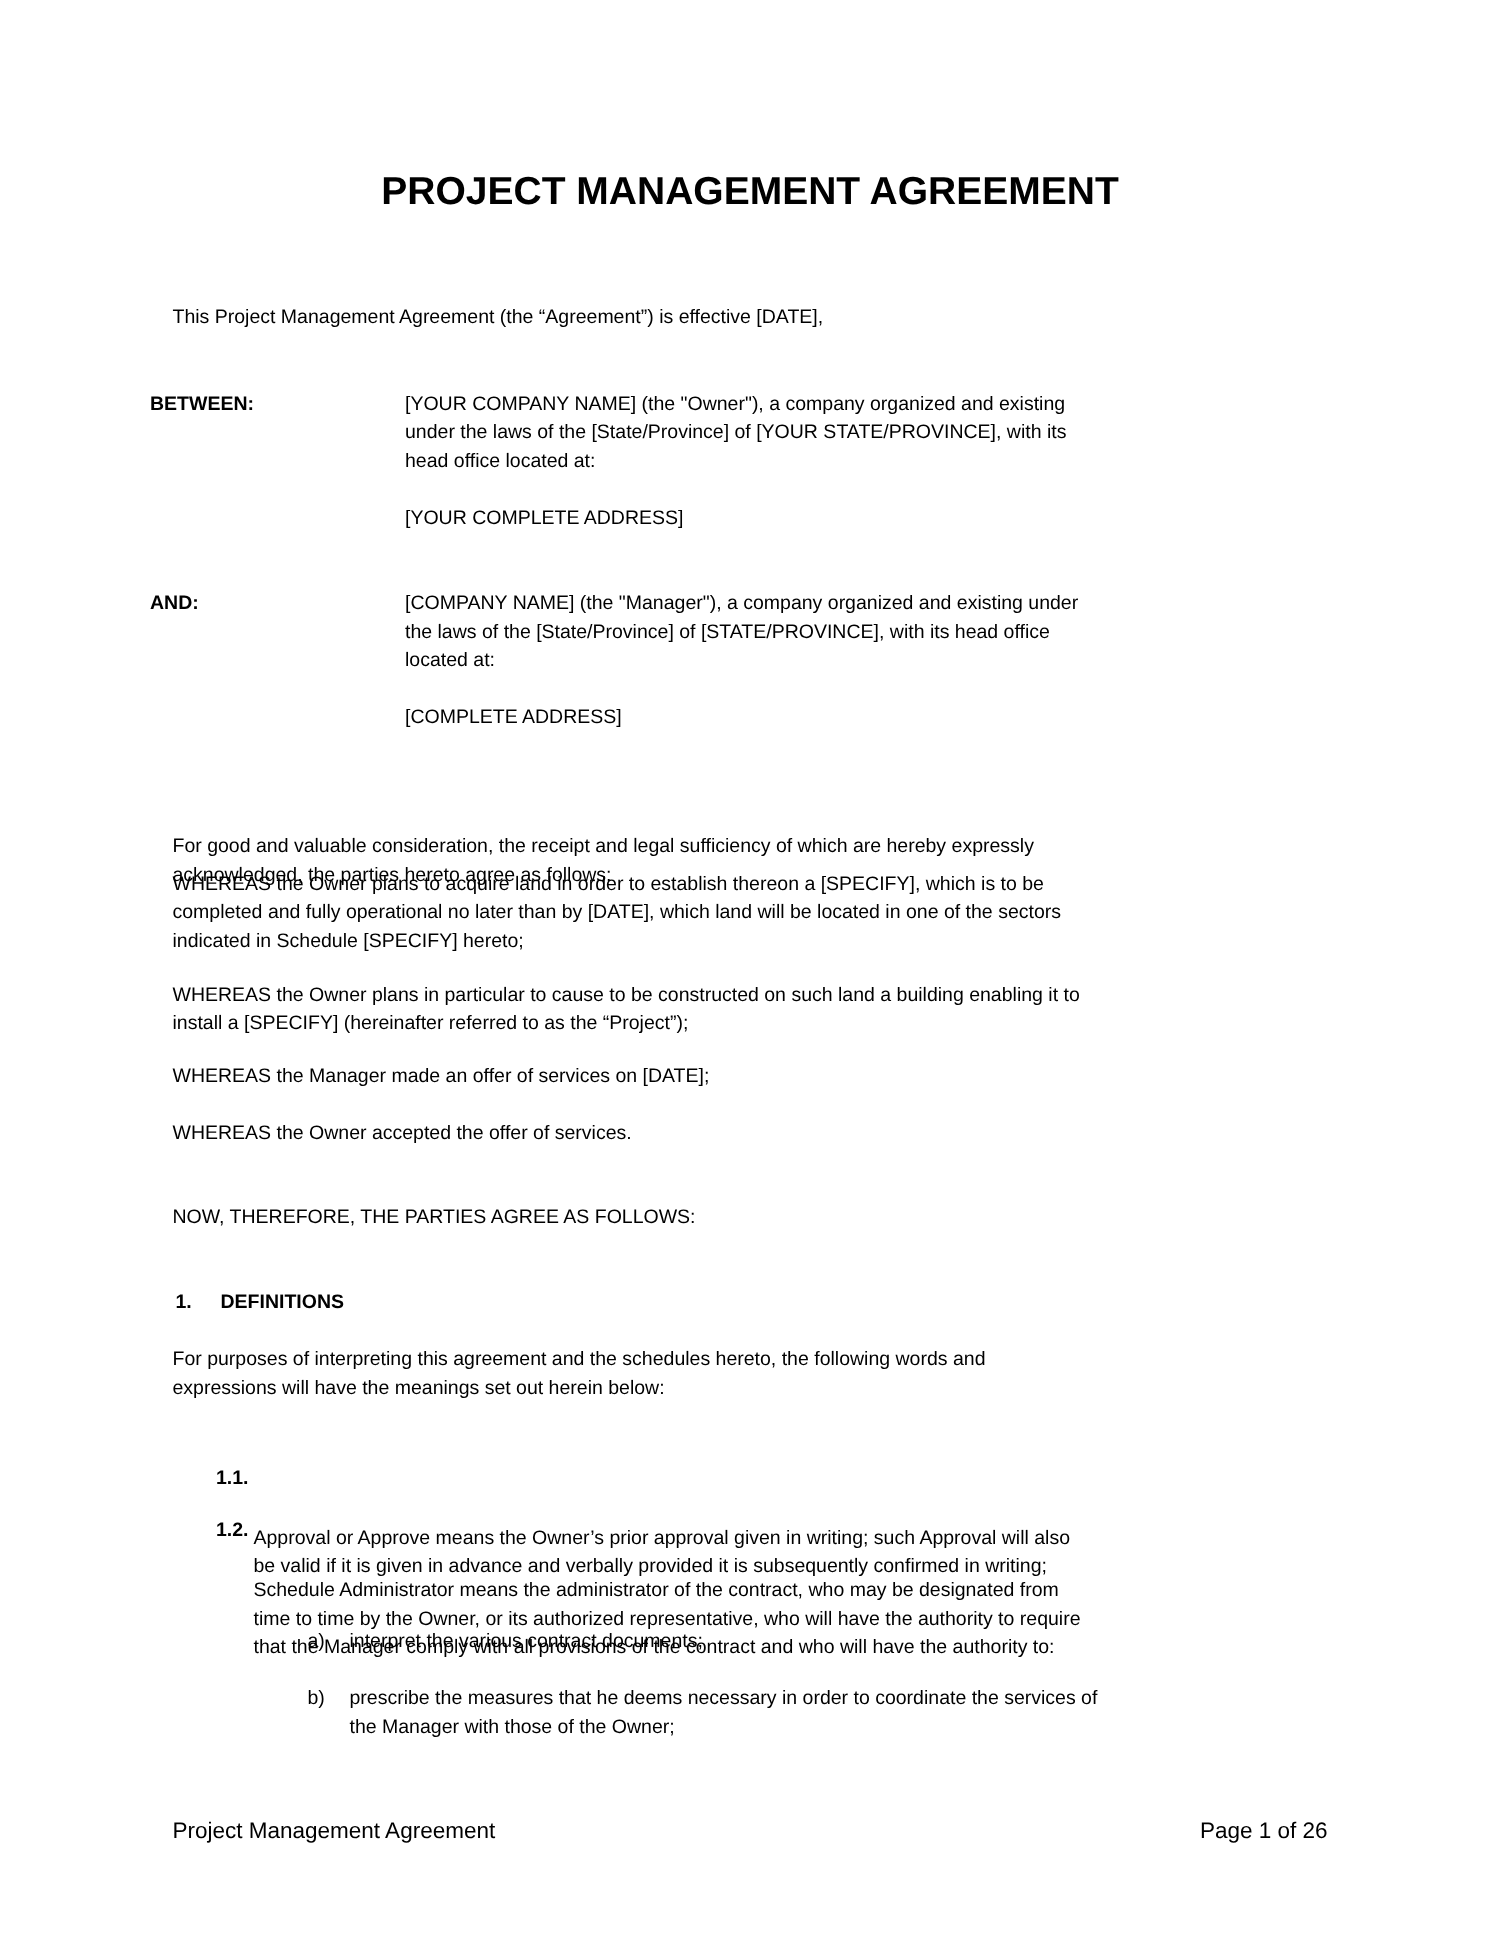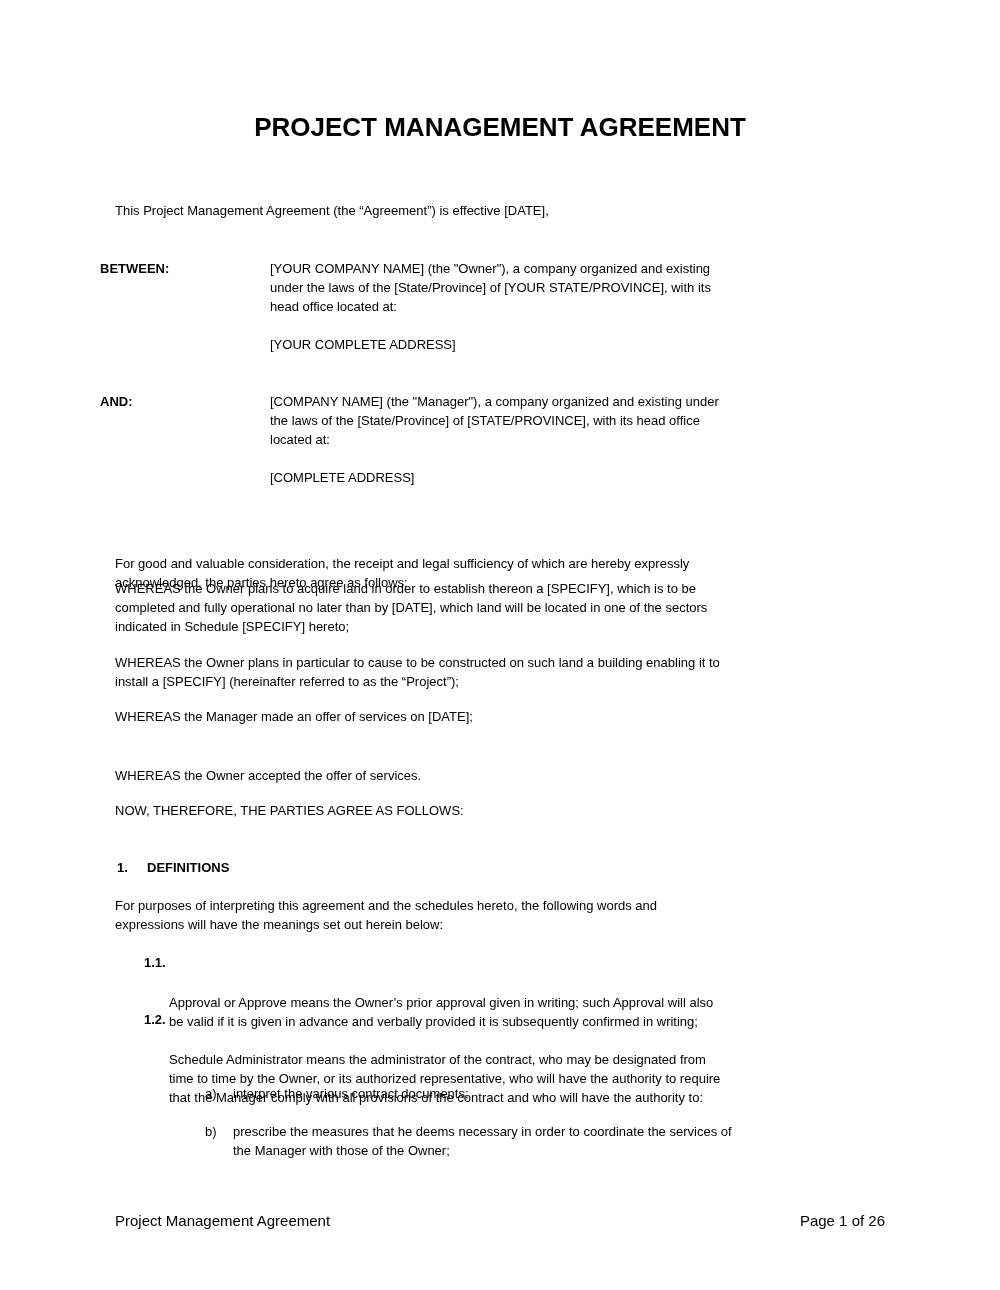--- a/index.html
+++ b/index.html
@@ -84,33 +84,33 @@
 
 <div class="block full" style="top:579px">WHEREAS the Owner plans to acquire land in order to establish thereon a [SPECIFY], which is to be
 completed and fully operational no later than by [DATE], which land will be located in one of the sectors
 indicated in Schedule [SPECIFY] hereto;</div>
 
 <div class="block full" style="top:653px">WHEREAS the Owner plans in particular to cause to be constructed on such land a building enabling it to
 install a [SPECIFY] (hereinafter referred to as the “Project”);</div>
 
 <div class="block full" style="top:707px">WHEREAS the Manager made an offer of services on [DATE];</div>
 
-<div class="block full" style="top:766px">WHEREAS the Owner accepted the offer of services.</div>
+<div class="block full" style="top:745px">WHEREAS the Owner accepted the offer of services.</div>
 
 <div class="block full" style="top:801px">NOW, THEREFORE, THE PARTIES AGREE AS FOLLOWS:</div>
 
 <div class="block sec-head row" style="top:858px">
   <div class="num">1.</div>
   <div>DEFINITIONS</div>
 </div>
 
 <div class="block full" style="top:896px">For purposes of interpreting this agreement and the schedules hereto, the following words and
 expressions will have the meanings set out herein below:</div>
 
-<div class="block def-item row" style="top:953px">
+<div class="block def-item row" style="top:975px">
   <div class="num">1.1.</div>
   <div class="itext"><span class="b">Approval or Approve</span><span> means the Owner’s prior approval given in writing; such Approval will also
 be valid if it is given in advance and verbally provided it is subsequently confirmed in writing;</span></div>
 </div>
 
 <div class="block def-item row" style="top:1010px">
   <div class="num">1.2.</div>
   <div class="itext"><span class="b">Schedule Administrator</span><span> means the administrator of the contract, who may be designated from
 time to time by the Owner, or its authorized representative, who will have the authority to require
 that the Manager comply with all provisions of the contract and who will have the authority to:</span></div>

